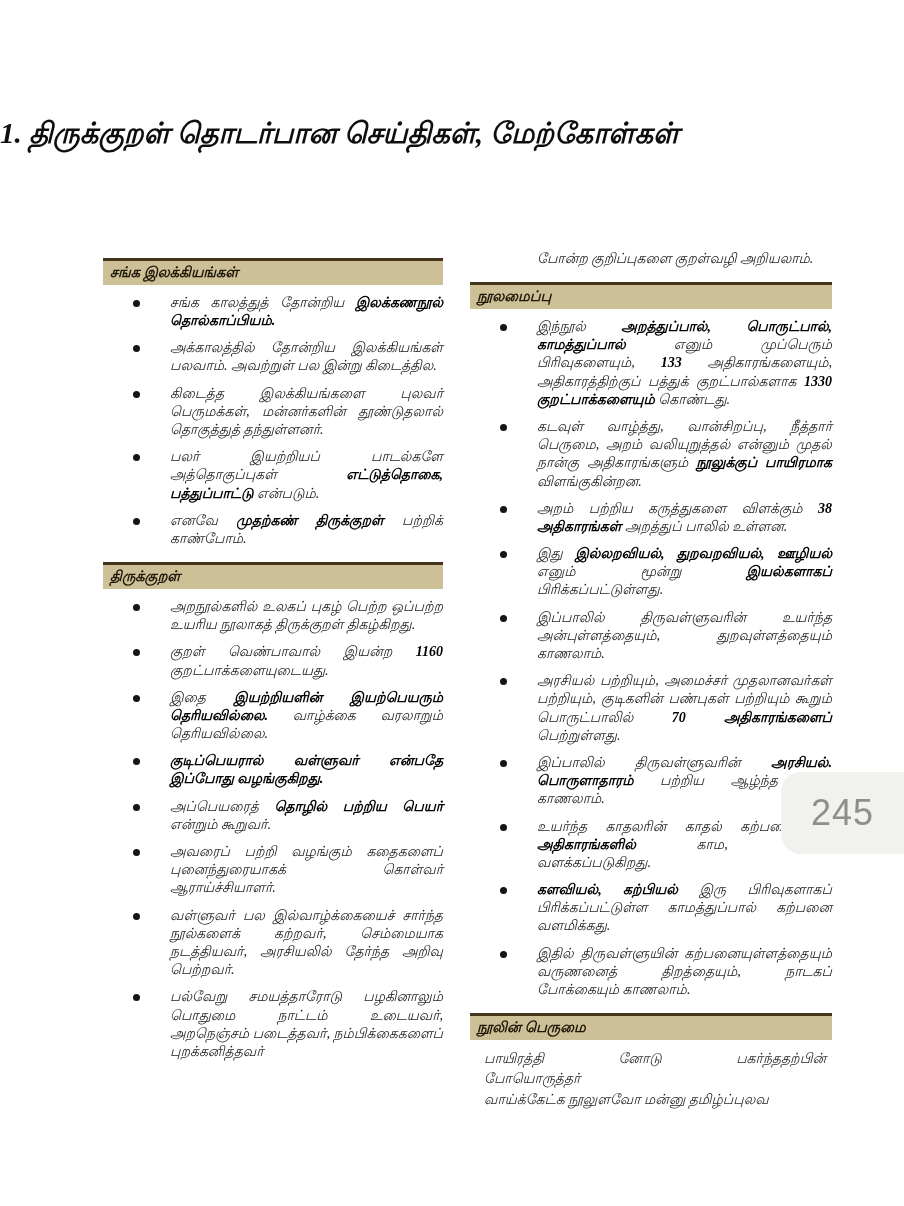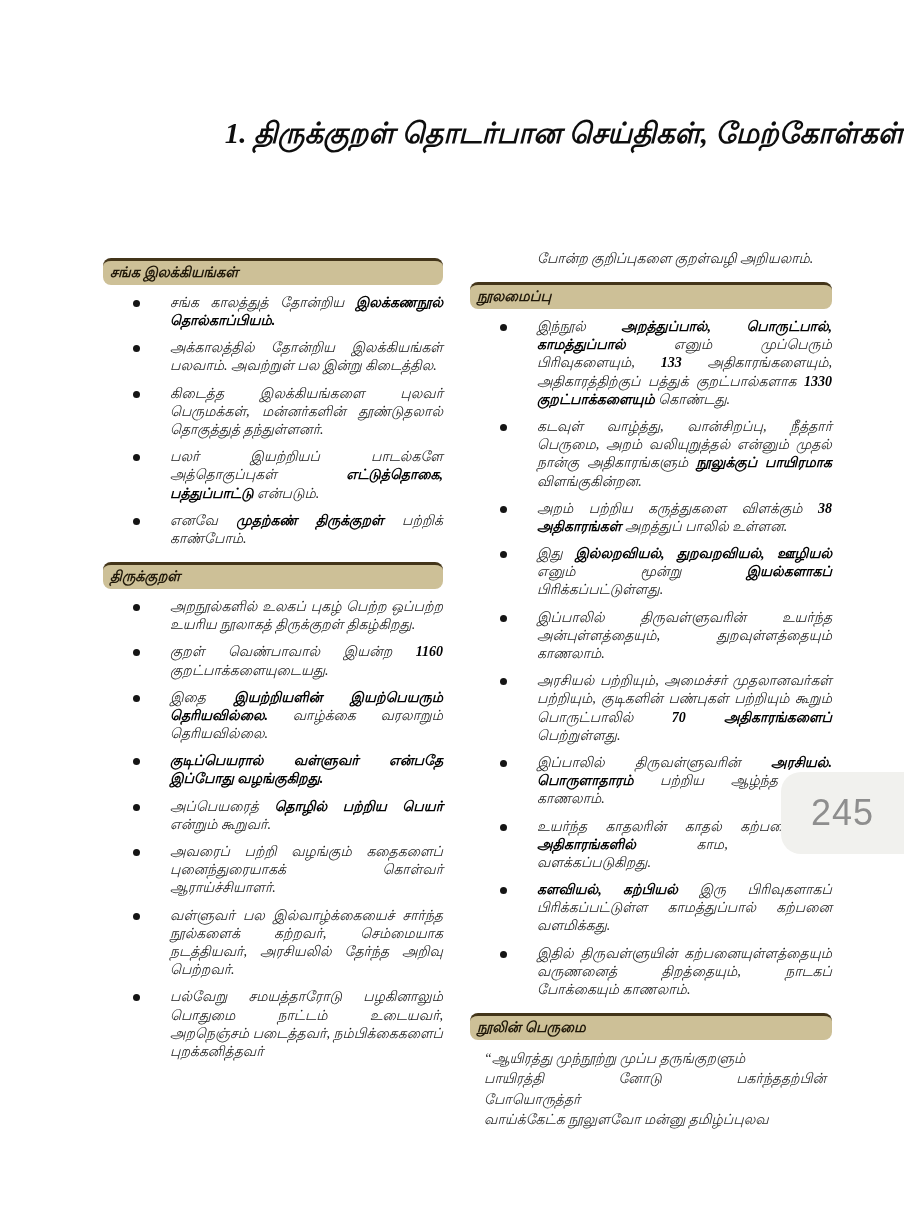--- a/index.html
+++ b/index.html
@@ -10,21 +10,21 @@
     background:#ffffff;
     font-family:"Liberation Serif", serif;
     color:#242424;
     overflow:hidden;
   }
   .title{
     position:absolute;
     top:98px;
     left:0;
     width:100%;
-    text-align:right;
+    text-align:left;
     font-weight:bold;
     font-style:italic;
     font-size:29px;
     color:#0e0e0e;
   }
   .col{
     position:absolute;
     font-size:14px;
     font-style:italic;
     line-height:1.3;
@@ -33,21 +33,20 @@
   #right-col{left:470px; top:250px; width:362px;}
   .sec-header{
     background:#cdc097;
     border-top:3px solid #43351a;
     color:#1f1708;
     font-weight:bold;
     font-style:italic;
     font-size:14.5px;
     padding:2px 7px 3px;
     margin:14px 0 9px 0;
-    border-radius:8px;
   }
   #left-col .sec-header:first-child{margin-top:0;}
   .intro{
     margin:0 0 10px 67px;
     text-align:justify;
   }
   .blist{margin:0;}
   .bitem{
     display:flex;
     margin-bottom:9px;
@@ -205,21 +204,20 @@
           <span class="bdot"></span>
           <span class="btext"><b>களவியல், கற்பியல்</b><span> இரு பிரிவுகளாகப் பிரிக்கப்பட்டுள்ள காமத்துப்பால் கற்பனை வளமிக்கது.</span></span>
         </div>
         <div class="bitem">
           <span class="bdot"></span>
           <span class="btext"><span>இதில் திருவள்ளுயின் கற்பனையுள்ளத்தையும் வருணனைத் திறத்தையும், நாடகப் போக்கையும் காணலாம்.</span></span>
         </div>
       </div>
       <div class="sec-header">நூலின் பெருமை</div>
       <div class="quote">
-        <div class="qline">“ஆயிரத்து முந்நூற்று முப்ப தருங்குறளும்</div>
         <div class="qline qjust">
           <span>பாயிரத்தி</span>
           <span>னோடு</span>
           <span>பகர்ந்ததற்பின்</span>
         </div>
         <div class="qline">போயொருத்தர்</div>
         <div class="qline">வாய்க்கேட்க நூலுளவோ மன்னு தமிழ்ப்புலவ</div>
       </div>
     </div>
 

